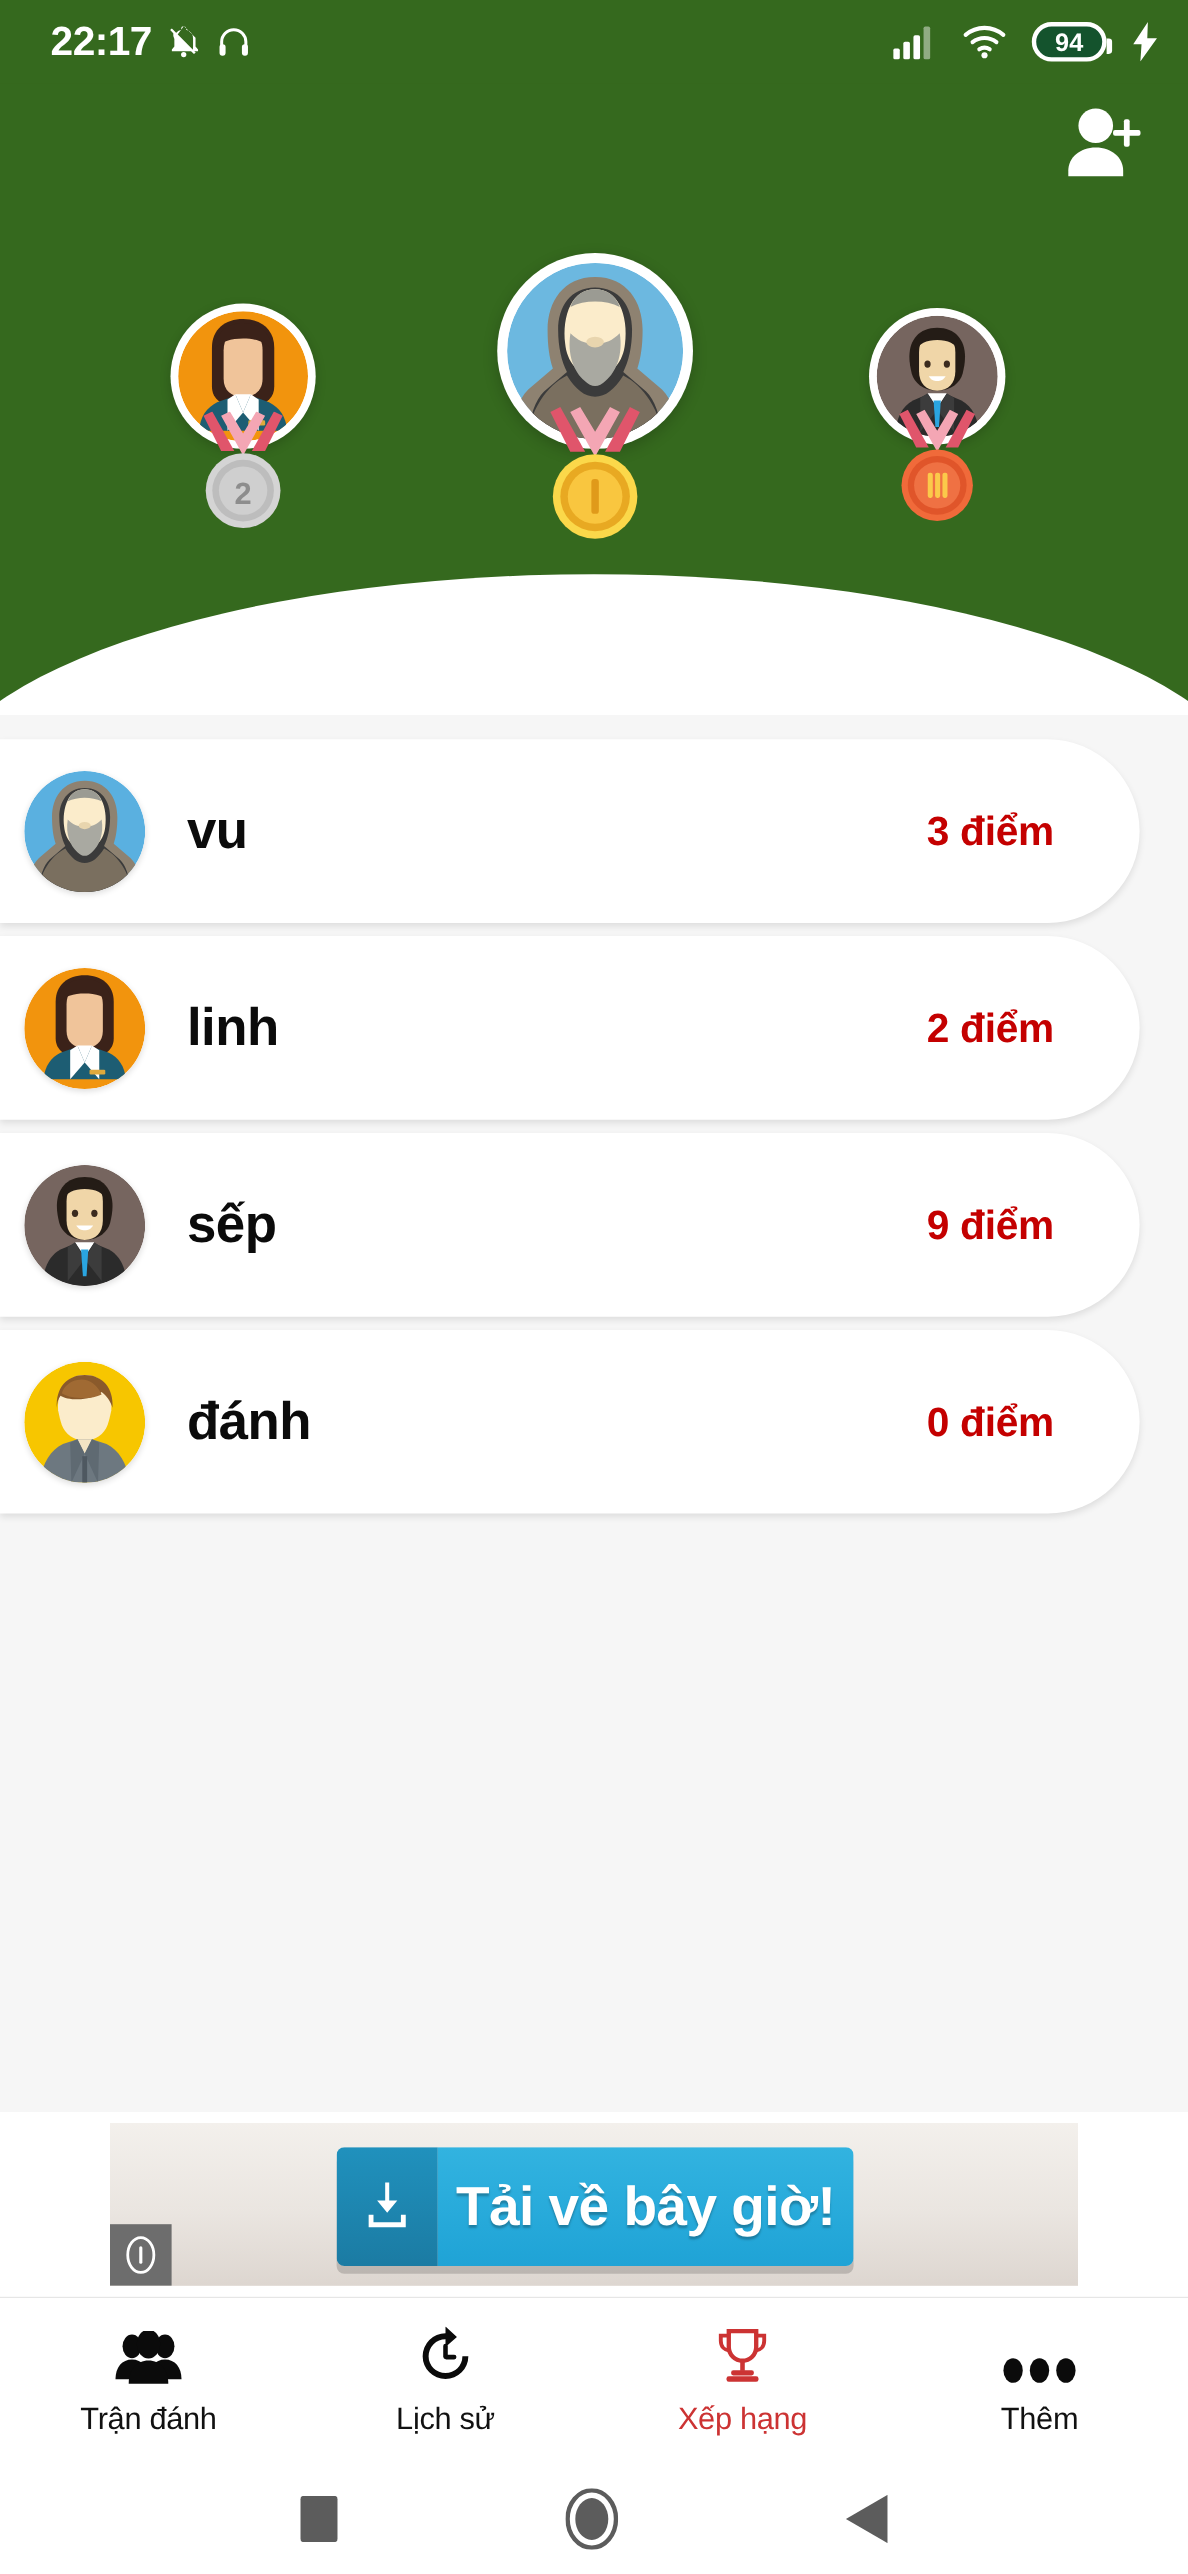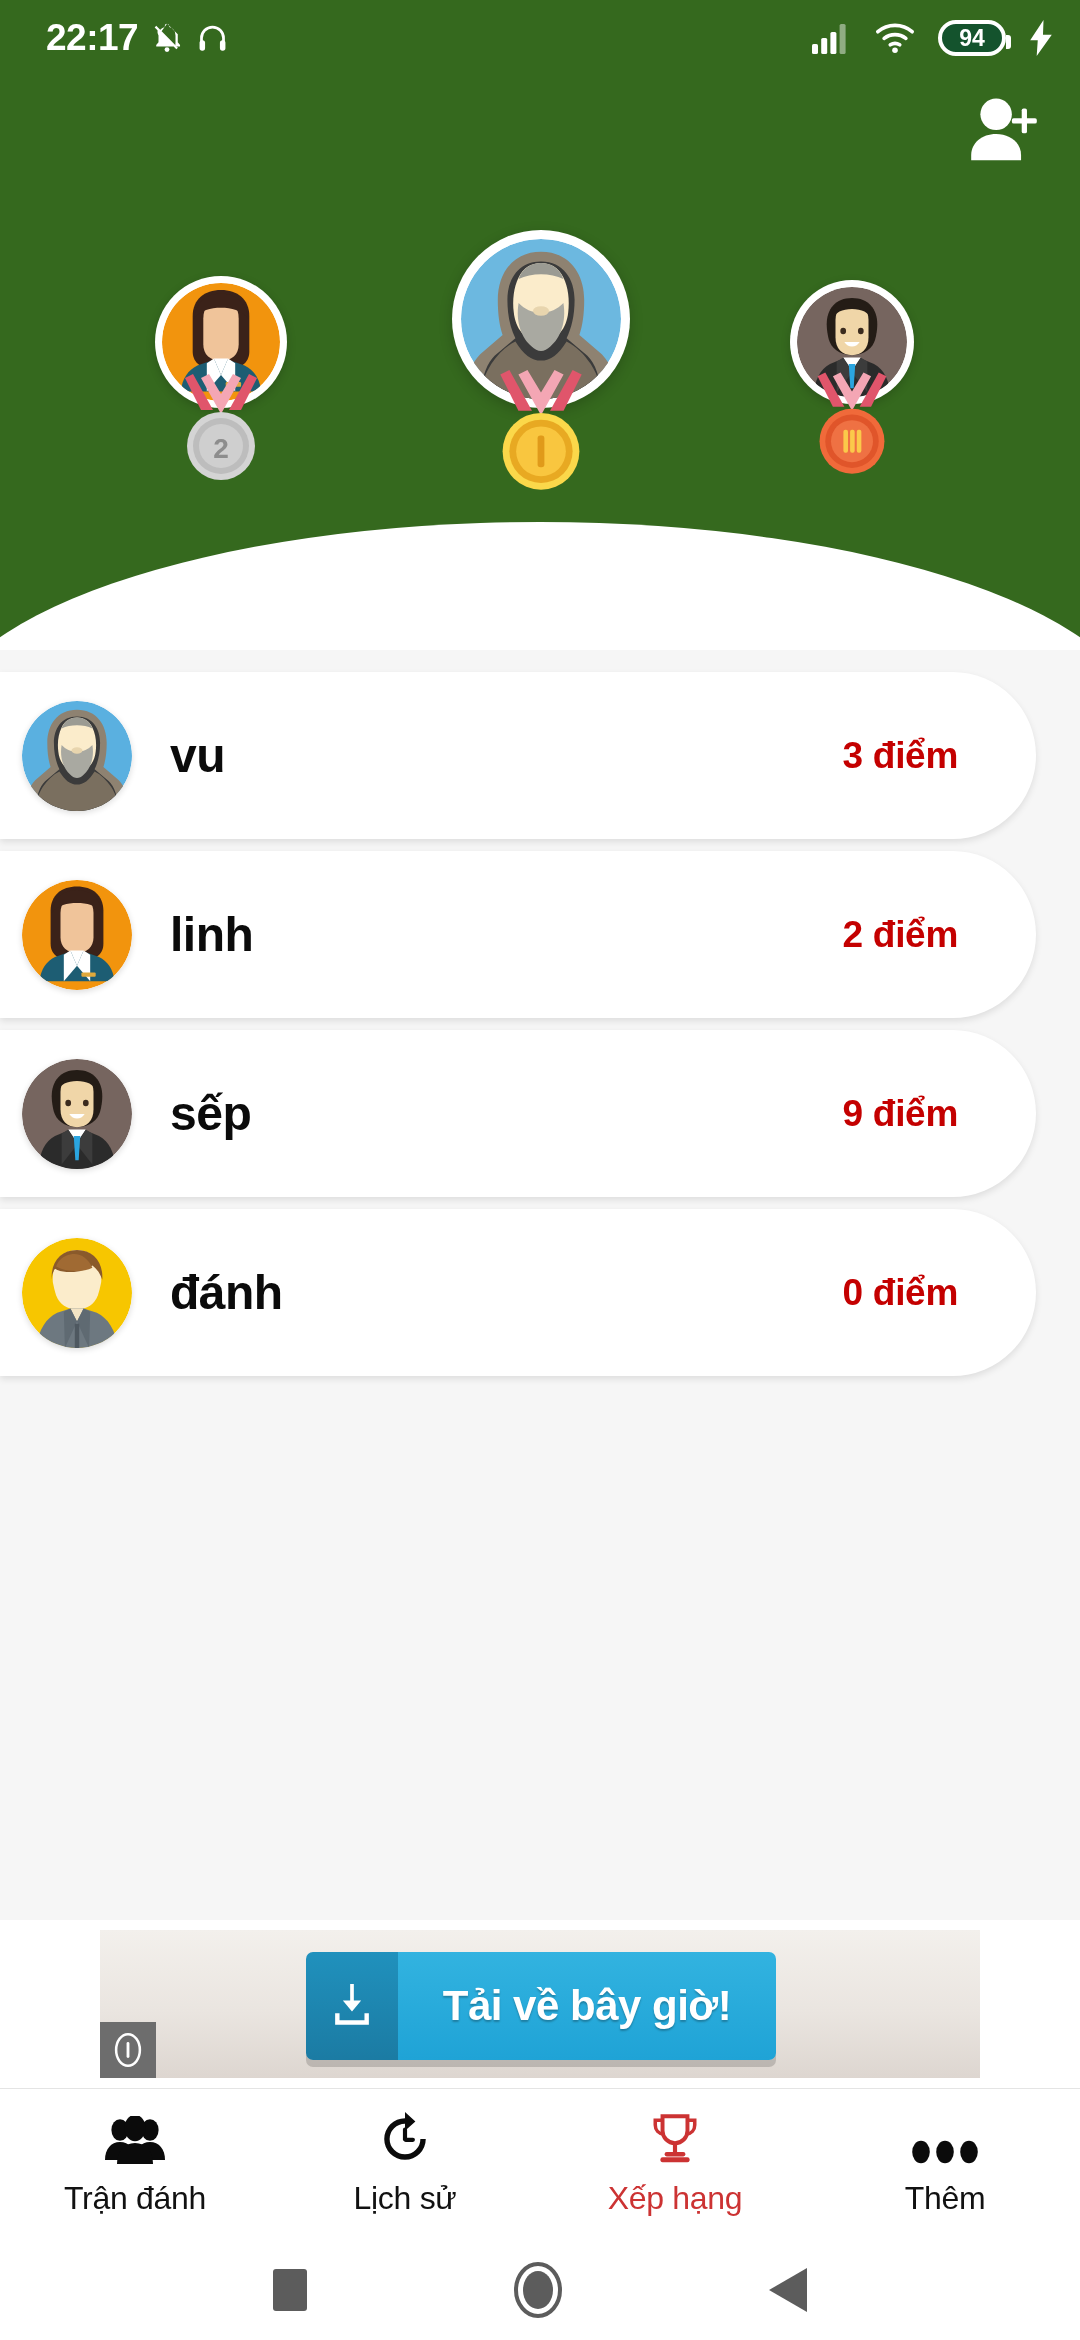--- a/index.html
+++ b/index.html
@@ -111,40 +111,40 @@
     border-radius:7px; display:flex; align-items:stretch; overflow:hidden;
     box-shadow:0 7px 0 rgba(0,0,0,.16);
   }
   .ad-btn-ico{
     width:92px; background:linear-gradient(180deg,#2091bd 0%,#1b7ba3 100%);
     display:flex; align-items:center; justify-content:center;
   }
   .ad-btn-txt{
     flex:1; background:linear-gradient(180deg,#32b3e0 0%,#1fa3d6 100%);
     display:flex; align-items:center; justify-content:center;
-    color:#ffffff; font-size:42px; font-weight:700;
+    color:#ffffff; font-size:50px; font-weight:700;
     text-shadow:0 2px 2px rgba(0,0,0,.25); letter-spacing:-0.5px;
   }
   .ad-info{
     position:absolute; left:0; bottom:0; width:56px; height:56px;
     background:#6d6d6d; display:flex; align-items:center; justify-content:center;
   }
 
   
   .bottomnav{
     position:absolute; left:0; top:2088px; width:1080px; height:152px;
     background:#ffffff; border-top:1px solid #e4e4e4;
     display:flex; align-items:center; z-index:5;
   }
   .tab{
     flex:1; height:100%; display:flex; flex-direction:column;
     align-items:center; justify-content:center; gap:14px; cursor:pointer;
   }
   .tab-ico{ height:54px; display:flex; align-items:flex-end; justify-content:center; }
-  .tab-lbl{ font-size:32px; color:#111111; letter-spacing:-0.3px;text-align:right; }
+  .tab-lbl{ font-size:28px; color:#111111; letter-spacing:-0.3px;text-align:right; }
   .tab.active .tab-lbl{ color:#cc3333; }
 
   
   .androidnav{
     position:absolute; left:0; top:2240px; width:1080px; height:100px;
     background:#ffffff; display:flex; align-items:center;
     justify-content:space-around; padding:0 170px; z-index:6;
   }
   .nav-btn{ cursor:pointer; display:flex; align-items:center; justify-content:center; }
 </style>

